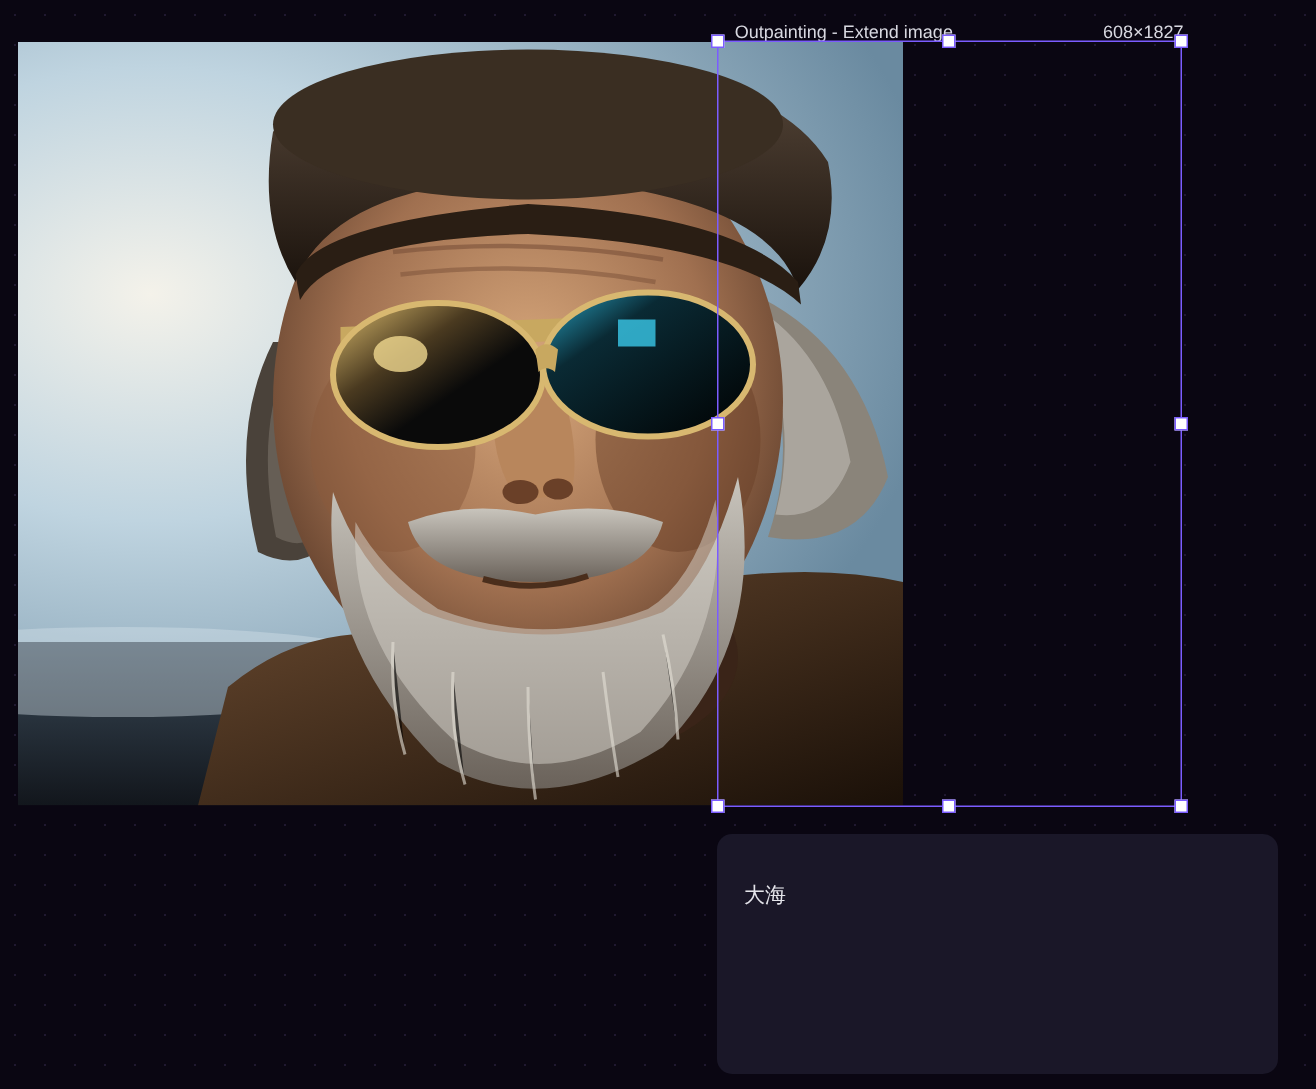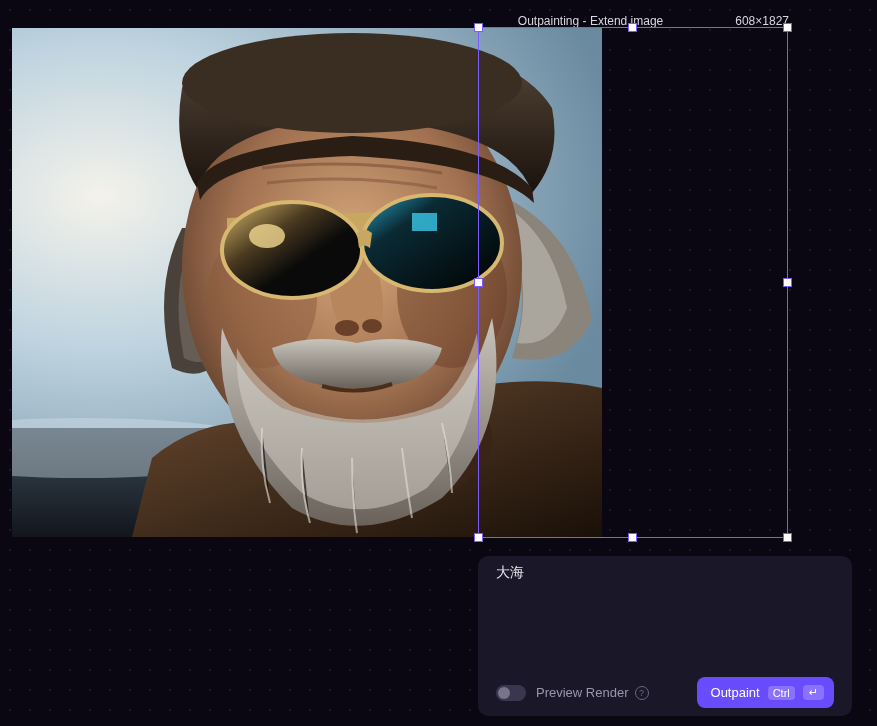--- a/index.html
+++ b/index.html
@@ -18,21 +18,21 @@
       inset: 0;
       background-image: radial-gradient(circle, rgba(100,80,140,0.25) 1px, transparent 1px);
       background-size: 20px 20px;
       pointer-events: none;
     }
     .top-labels {
       position: absolute;
       top: 14px;
       right: 88px;
       display: flex;
-      gap: 72px;
+      gap: 100px;
       font-size: 12px;
       color: #d8d8e0;
     }
     .canvas-wrap {
       position: absolute;
       top: 28px;
       left: 12px;
       width: 590px;
       height: 509px;
     }
@@ -64,21 +64,21 @@
     .h-t  { top:-5px; left:50%; margin-left:-5px; }
     .h-b  { bottom:-5px; left:50%; margin-left:-5px; }
     .h-l  { left:-5px; top:50%; margin-top:-5px; }
     .h-r  { right:-5px; top:50%; margin-top:-5px; }
     .panel {
       position: absolute;
       left: 478px; top: 556px;
       width: 374px; height: 160px;
       background: #1a1728;
       border-radius: 10px;
-      padding: 8px 18px;
+      padding: 32px 18px;
       display: flex;
       flex-direction: column;
       justify-content: space-between;
     }
     .prompt-input {
       background: transparent;
       border: none;
       color: #e4e4ea;
       font-size: 14px;
       width: 100%;
@@ -269,27 +269,13 @@
     <div class="handle h-l"></div>
     <div class="handle h-r"></div>
     <div class="handle h-bl"></div>
     <div class="handle h-b"></div>
     <div class="handle h-br"></div>
   </div>
 </div>
 
 <div class="panel">
   <textarea class="prompt-input" rows="3" style="">大海</textarea>
-  <div class="panel-bottom">
-    <div class="preview-wrap">
-      <div class="toggle"></div>
-      <div class="preview-label">
-        <span>Preview Render</span>
-        <span class="help">?</span>
-      </div>
-    </div>
-    <button class="outpaint-btn">
-      <span>Outpaint</span>
-      <span class="kbd">Ctrl</span>
-      <span class="kbd enter">↵</span>
-    </button>
-  </div>
 </div>
 
 </body></html>

